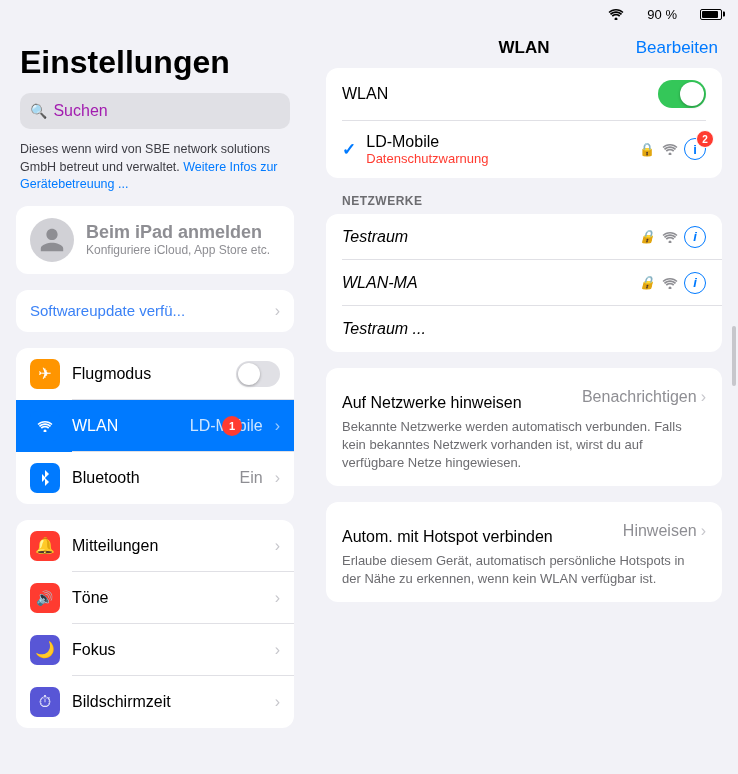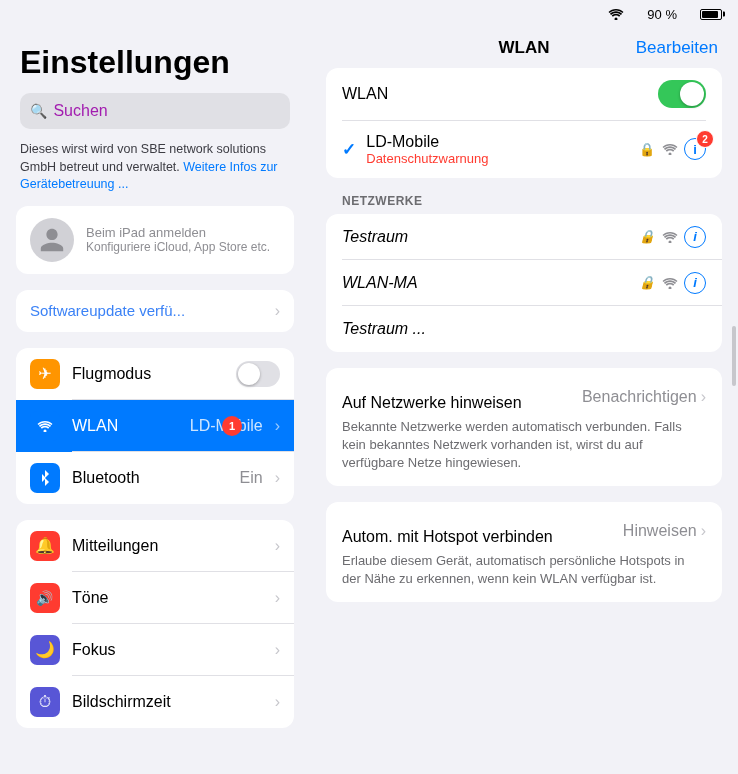--- a/index.html
+++ b/index.html
@@ -131,23 +131,23 @@
       justify-content: center;
       flex-shrink: 0;
     }
     .account-avatar svg {
       width: 28px;
       height: 28px;
       fill: #8e8e93;
     }
     .account-text {}
     .account-main {
-      font-size: 13px;
+      font-size: 18px;
       color: #8e8e93;
-      font-weight: 400;
+      font-weight: 700;
     }
     .account-sub {
       font-size: 12px;
       color: #8e8e93;
     }
 
     .update-row {
       margin: 0 16px 16px 16px;
       background: #fff;
       border-radius: 12px;
@@ -489,21 +489,21 @@
 
   <div class="sidebar">
     <div class="sidebar-title">Einstellungen</div>
 
     <div class="search-bar">
       <span class="search-bar-icon">🔍</span>
       <span class="search-bar-text">Suchen</span>
     </div>
 
     <div class="sidebar-info">
-      <span>Dieses wirst wird von SBE network solutions GmbH betreut und verwaltet.</span>
+      <span>Dieses wenn wird von SBE network solutions GmbH betreut und verwaltet.</span>
       <a href="#">Weitere Infos zur Gerätebetreuung ...</a>
     </div>
 
     <div class="account-row">
       <div class="account-avatar">
         <svg viewBox="0 0 24 24">
           <path d="M12 12c2.7 0 4.8-2.1 4.8-4.8S14.7 2.4 12 2.4 7.2 4.5 7.2 7.2 9.3 12 12 12zm0 2.4c-3.2 0-9.6 1.6-9.6 4.8v2.4h19.2v-2.4c0-3.2-6.4-4.8-9.6-4.8z"></path>
         </svg>
       </div>
       <div class="account-text">

